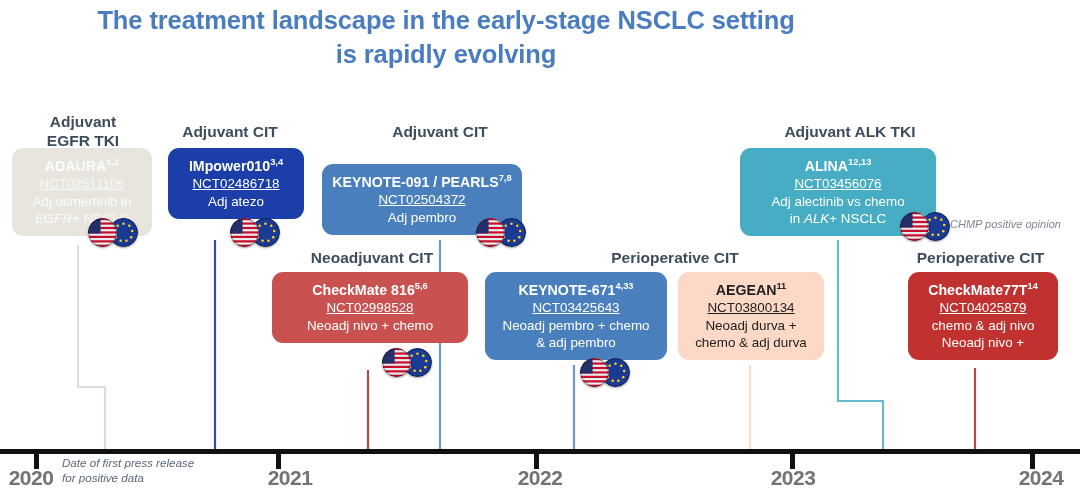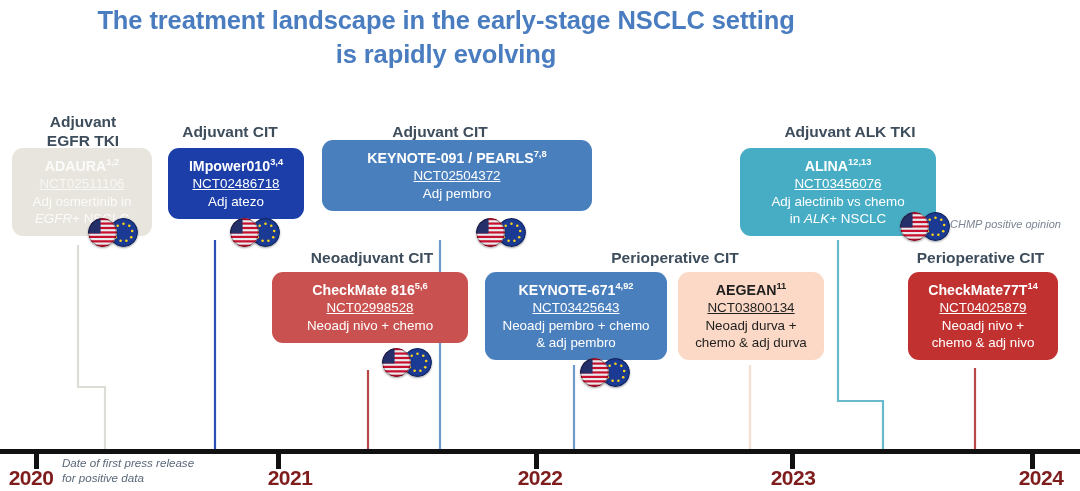--- a/index.html
+++ b/index.html
@@ -75,21 +75,21 @@
   .axis {
     position: absolute; left: 0; top: 449px;
     width: 1080px; height: 5px; background: #111111;
   }
   .tick {
     position: absolute; width: 5px; height: 17px;
     background: #111111; top: 452px;
   }
   .yearlbl {
     position: absolute; top: 466px;
-    font-size: 21px; font-weight: bold; color: #7f1d1d;
+    font-size: 21px; font-weight: bold; color: #737373;
     transform: translateX(-50%);
     letter-spacing: -0.5px;
   }
   .note {
     position: absolute; left: 62px; top: 455px;
     font-size: 11.6px; font-style: italic; color: #5a6878;
     line-height: 1.30; white-space: pre-line;
   }
   .chmp {
     position: absolute; left: 950px; top: 218px;
@@ -225,21 +225,21 @@
             <circle cx="12" cy="23.5" r="1.3"></circle>
             <circle cx="7" cy="20" r="1.3"></circle>
             <circle cx="6" cy="13.5" r="1.3"></circle>
             <circle cx="9" cy="8" r="1.3"></circle>
           </g>
           <circle cx="15" cy="15" r="14.3" fill="none" stroke="rgba(0,0,0,.35)" stroke-width="1.2"></circle>
         </svg>
     </span>
   </div>
 
-  <div class="card c-keynote091" style="left:322px; top:140px; width:270px;">
+  <div class="card c-keynote091" style="left:322px; top:164px; width:200px;">
     <span class="name"><span>KEYNOTE-091 / PEARLS</span><sup>7,8</sup></span>
     <span class="nct">NCT02504372</span>
     <span class="desc">Adj pembro</span>
   </div>
   <div class="flags" style="left:476px; top:218px;">
     <span class="flagdot flag-us">
       <svg viewBox="0 0 30 30" width="29" height="29">
           <defs>
             <clipPath id="ca3">
               <circle cx="15" cy="15" r="15"></circle>
@@ -372,21 +372,21 @@
             <circle cx="7" cy="20" r="1.3"></circle>
             <circle cx="6" cy="13.5" r="1.3"></circle>
             <circle cx="9" cy="8" r="1.3"></circle>
           </g>
           <circle cx="15" cy="15" r="14.3" fill="none" stroke="rgba(0,0,0,.35)" stroke-width="1.2"></circle>
         </svg>
     </span>
   </div>
 
   <div class="card c-keynote671" style="left:485px; top:272px; width:182px;">
-    <span class="name"><span>KEYNOTE-671</span><sup>4,92</sup></span>
+    <span class="name"><span>KEYNOTE-671</span><sup>4,33</sup></span>
     <span class="nct">NCT03425643</span>
     <span class="desc">Neoadj pembro + chemo</span>
     <span class="desc">&amp; adj pembro</span>
   </div>
   <div class="flags" style="left:580px; top:358px;">
     <span class="flagdot flag-us">
       <svg viewBox="0 0 30 30" width="29" height="29">
           <defs>
             <clipPath id="ca6">
               <circle cx="15" cy="15" r="15"></circle>
@@ -430,22 +430,22 @@
   <div class="card c-aegean" style="left:678px; top:272px; width:146px;">
     <span class="name"><span>AEGEAN</span><sup>11</sup></span>
     <span class="nct">NCT03800134</span>
     <span class="desc">Neoadj durva +</span>
     <span class="desc">chemo &amp; adj durva</span>
   </div>
 
   <div class="card c-cm77t" style="left:908px; top:272px; width:150px;">
     <span class="name"><span>CheckMate77T</span><sup>14</sup></span>
     <span class="nct">NCT04025879</span>
+    <span class="desc">chemo &amp; adj nivo</span>
     <span class="desc">Neoadj nivo +</span>
-    <span class="desc">chemo &amp; adj nivo</span>
   </div>
 
   <div class="axis"></div>
 
   <div class="tick" style="left:34px;"></div>
   <div class="tick" style="left:276px;"></div>
   <div class="tick" style="left:534px;"></div>
   <div class="tick" style="left:790px;"></div>
   <div class="tick" style="left:1030px;"></div>
 

